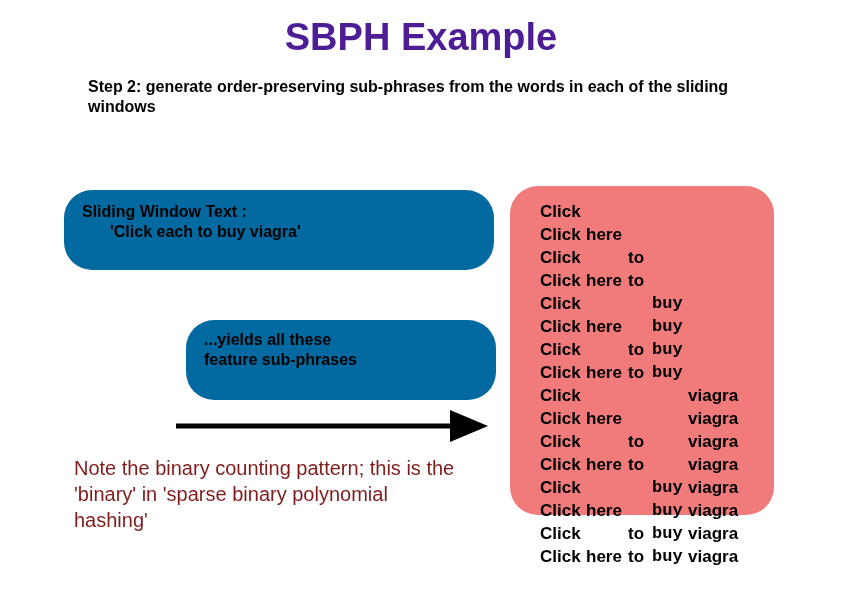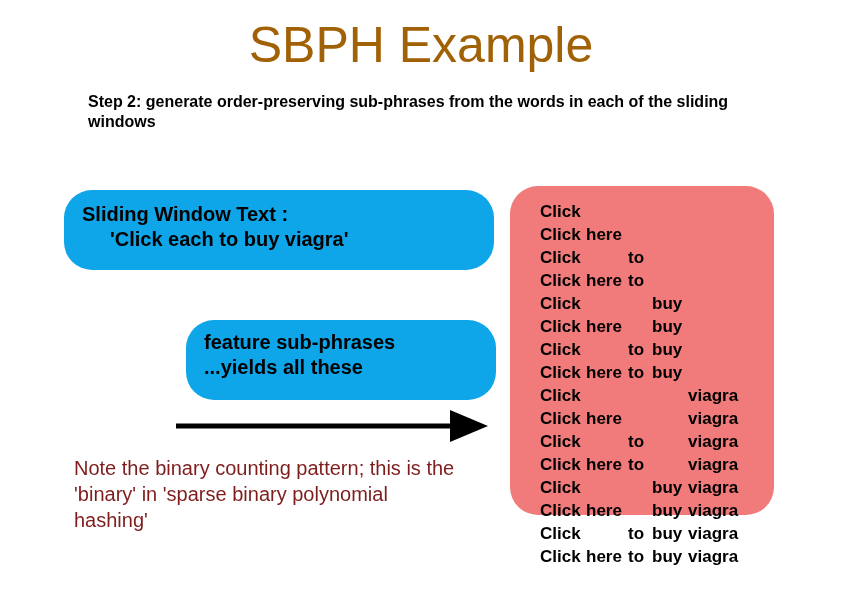--- a/index.html
+++ b/index.html
@@ -6,39 +6,39 @@
   body {
     width: 842px;
     height: 595px;
     background: #ffffff;
     font-family: Arial, Helvetica, sans-serif;
     position: relative;
     overflow: hidden;
   }
   .title {
     text-align: center;
-    font-size: 50px;
-    font-weight: normal;
+    font-size: 38px;
+    font-weight: bold;
     padding-top: 16px;
-    color: #a16207;
+    color: #4c1d95;
   }
   .subtitle {
     font-size: 16px;
     font-weight: bold;
     color: #000;
     margin: 18px 0 0 88px;
     max-width: 660px;
     line-height: 1.25;
   }
   .lavender-box {
     position: absolute;
-    background: #0ea5e9;
+    background: #0369a1;
     border-radius: 28px;
     padding: 12px 18px;
-    font-size: 20px;
+    font-size: 16px;
     font-weight: bold;
     color: #000;
     line-height: 1.25;
   }
   .box1 {
     left: 64px;
     top: 190px;
     width: 430px;
     height: 80px;
   }
@@ -76,21 +76,21 @@
     border-collapse: collapse;
     margin-left: 30px;
   }
   .phrase-table td {
     padding: 1.5px 4px 1.5px 0;
     white-space: nowrap;
   }
   .phrase-table td:nth-child(1) { min-width: 46px; }
   .phrase-table td:nth-child(2) { min-width: 42px; }
   .phrase-table td:nth-child(3) { min-width: 24px; }
-  .phrase-table td:nth-child(4) { min-width: 36px; }
+  .phrase-table td:nth-child(4) { min-width: 36px; font-family: Liberation Mono, monospace; }
   .phrase-table td:nth-child(5) { min-width: 50px; }
   .arrow {
     position: absolute;
     left: 172px;
     top: 404px;
     width: 316px;
     height: 44px;
   }
   .arrow svg { width: 100%; height: 100%; }
 </style>
@@ -100,22 +100,22 @@
 <h1 class="title">SBPH Example</h1>
 
 <div class="subtitle">Step 2: generate order-preserving sub-phrases from the words in each of the sliding windows</div>
 
 <div class="lavender-box box1">
   <div>Sliding Window Text :</div>
   <div class="line2">'Click each to buy viagra'</div>
 </div>
 
 <div class="lavender-box box2">
+  <div>...yields all these</div>
   <div>feature sub-phrases</div>
-  <div>...yields all these</div>
 </div>
 
 <div class="arrow">
   <svg viewBox="0 0 316 44">
     <line x1="4" y1="22" x2="282" y2="22" stroke="#000" stroke-width="5"></line>
     <polygon points="278,6 316,22 278,38" fill="#000"></polygon>
   </svg>
 </div>
 
 <div class="note">Note the binary counting pattern; this is the 'binary' in 'sparse binary polynomial hashing'</div>

